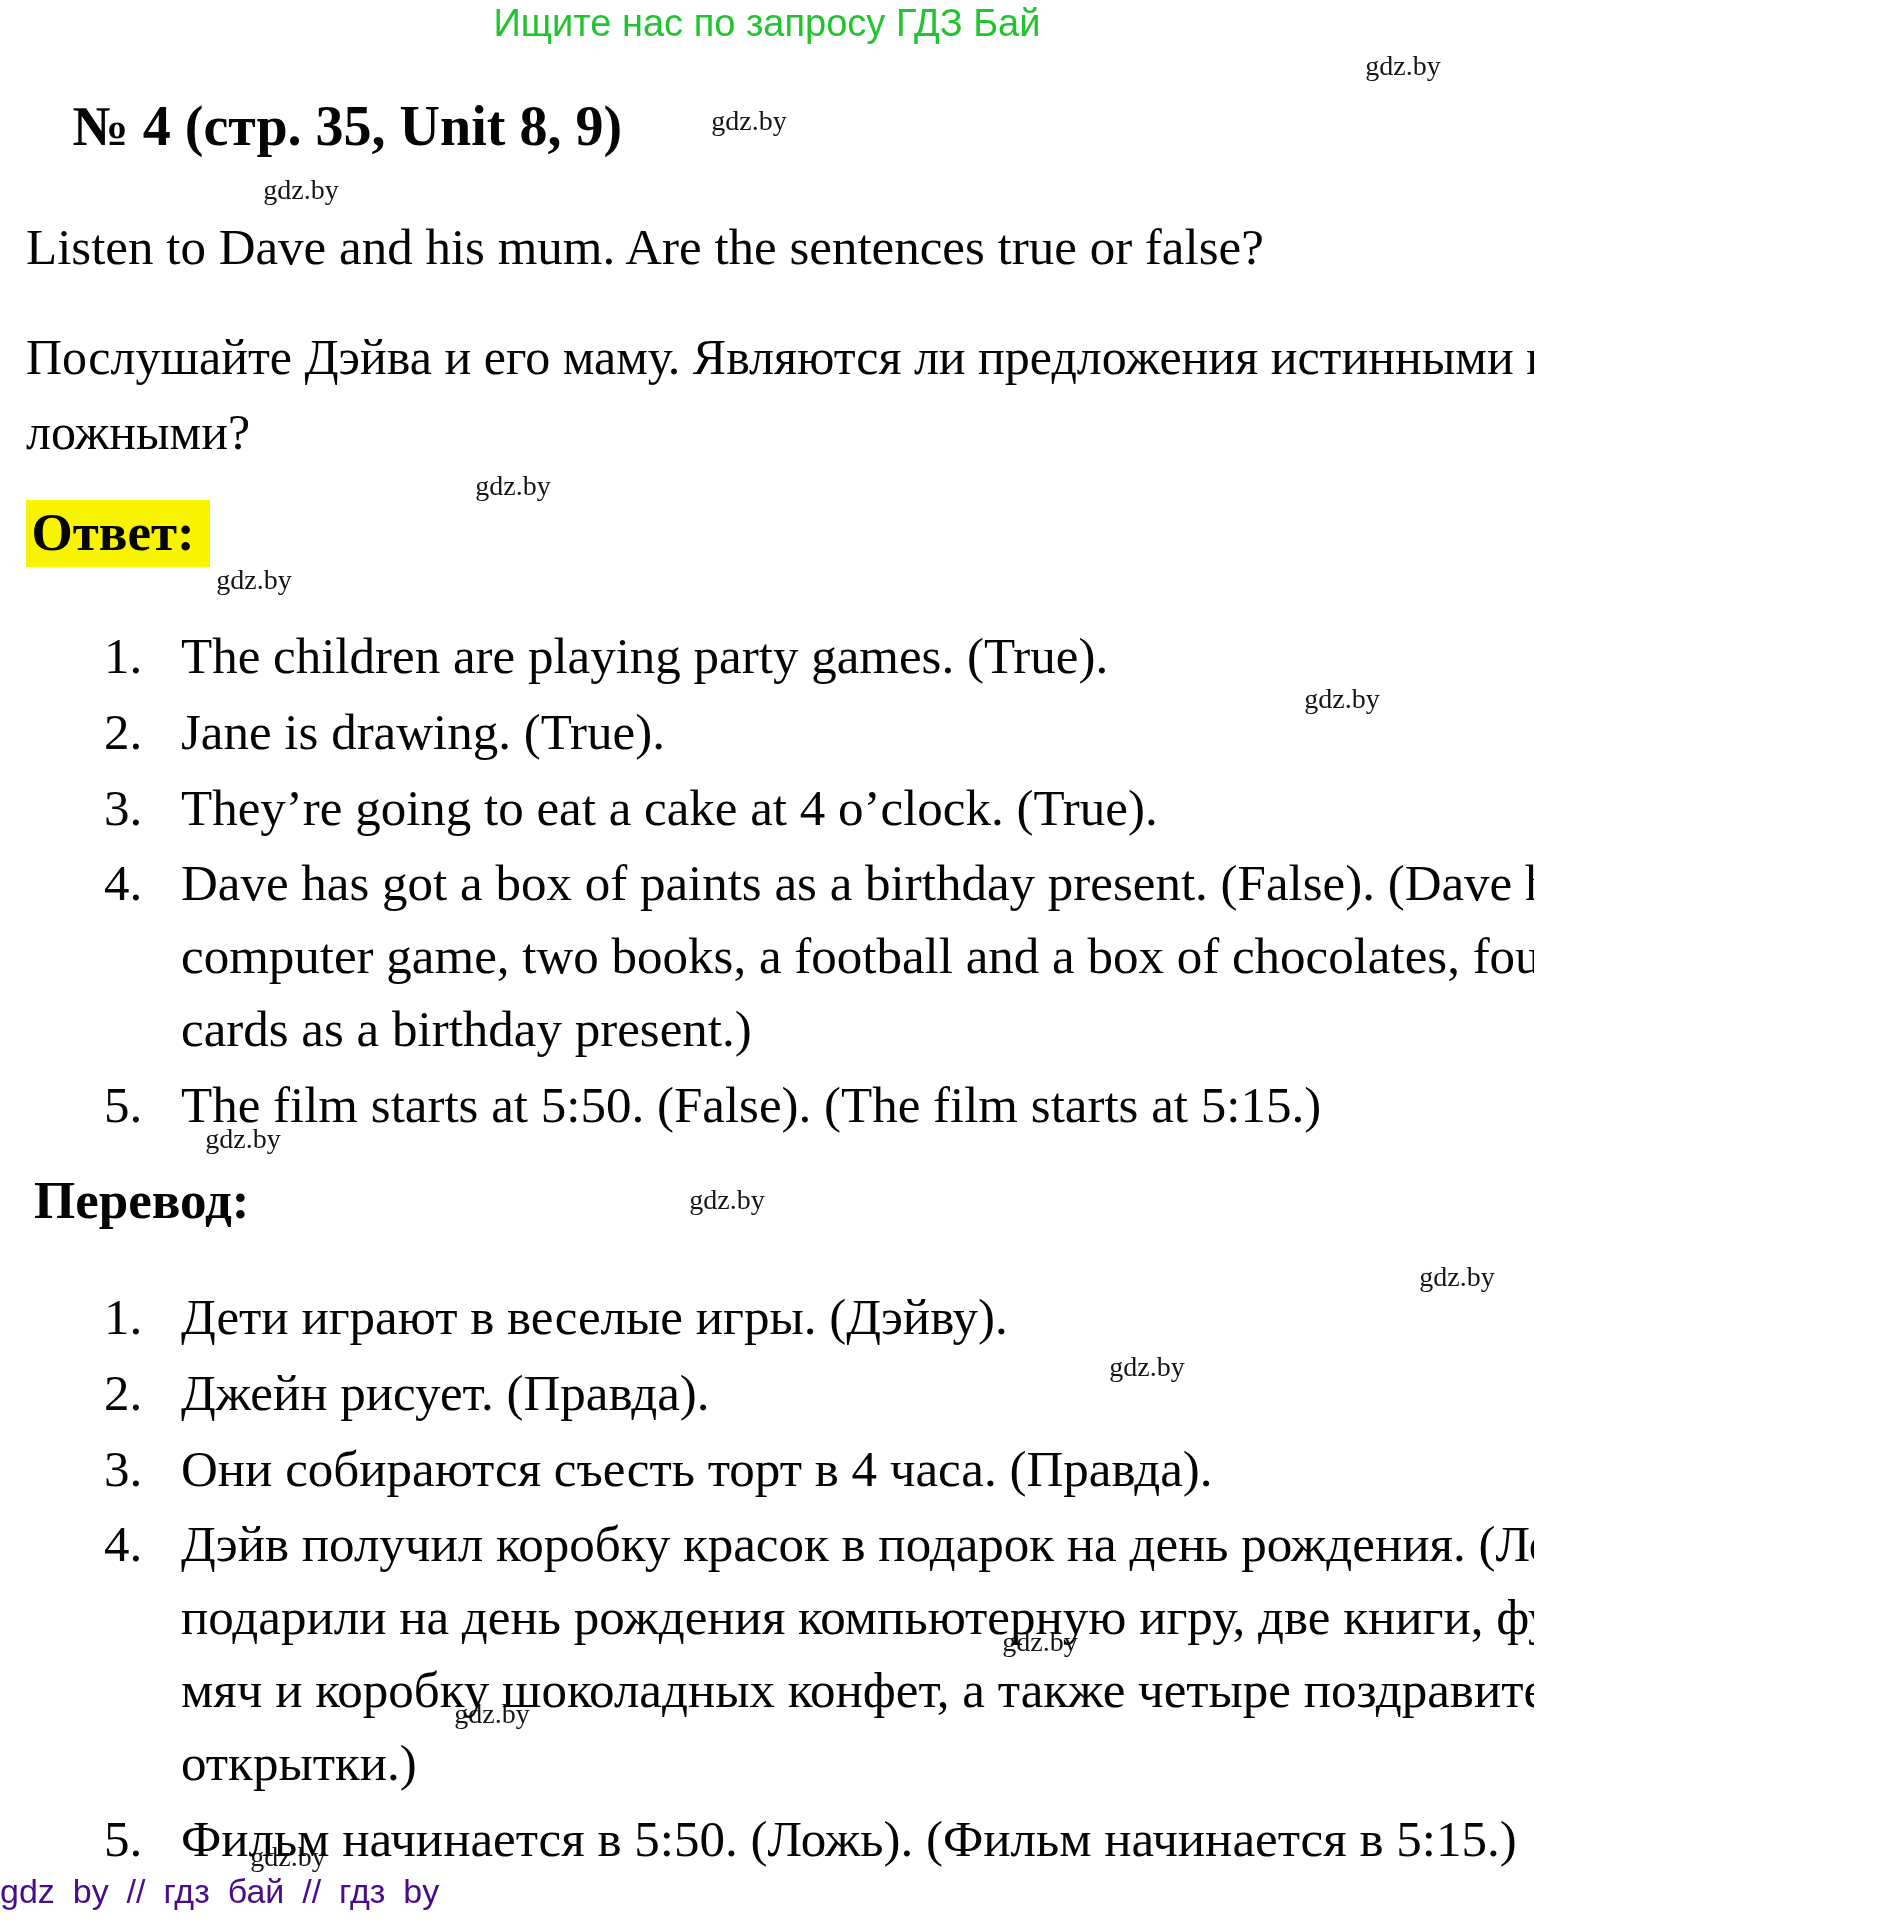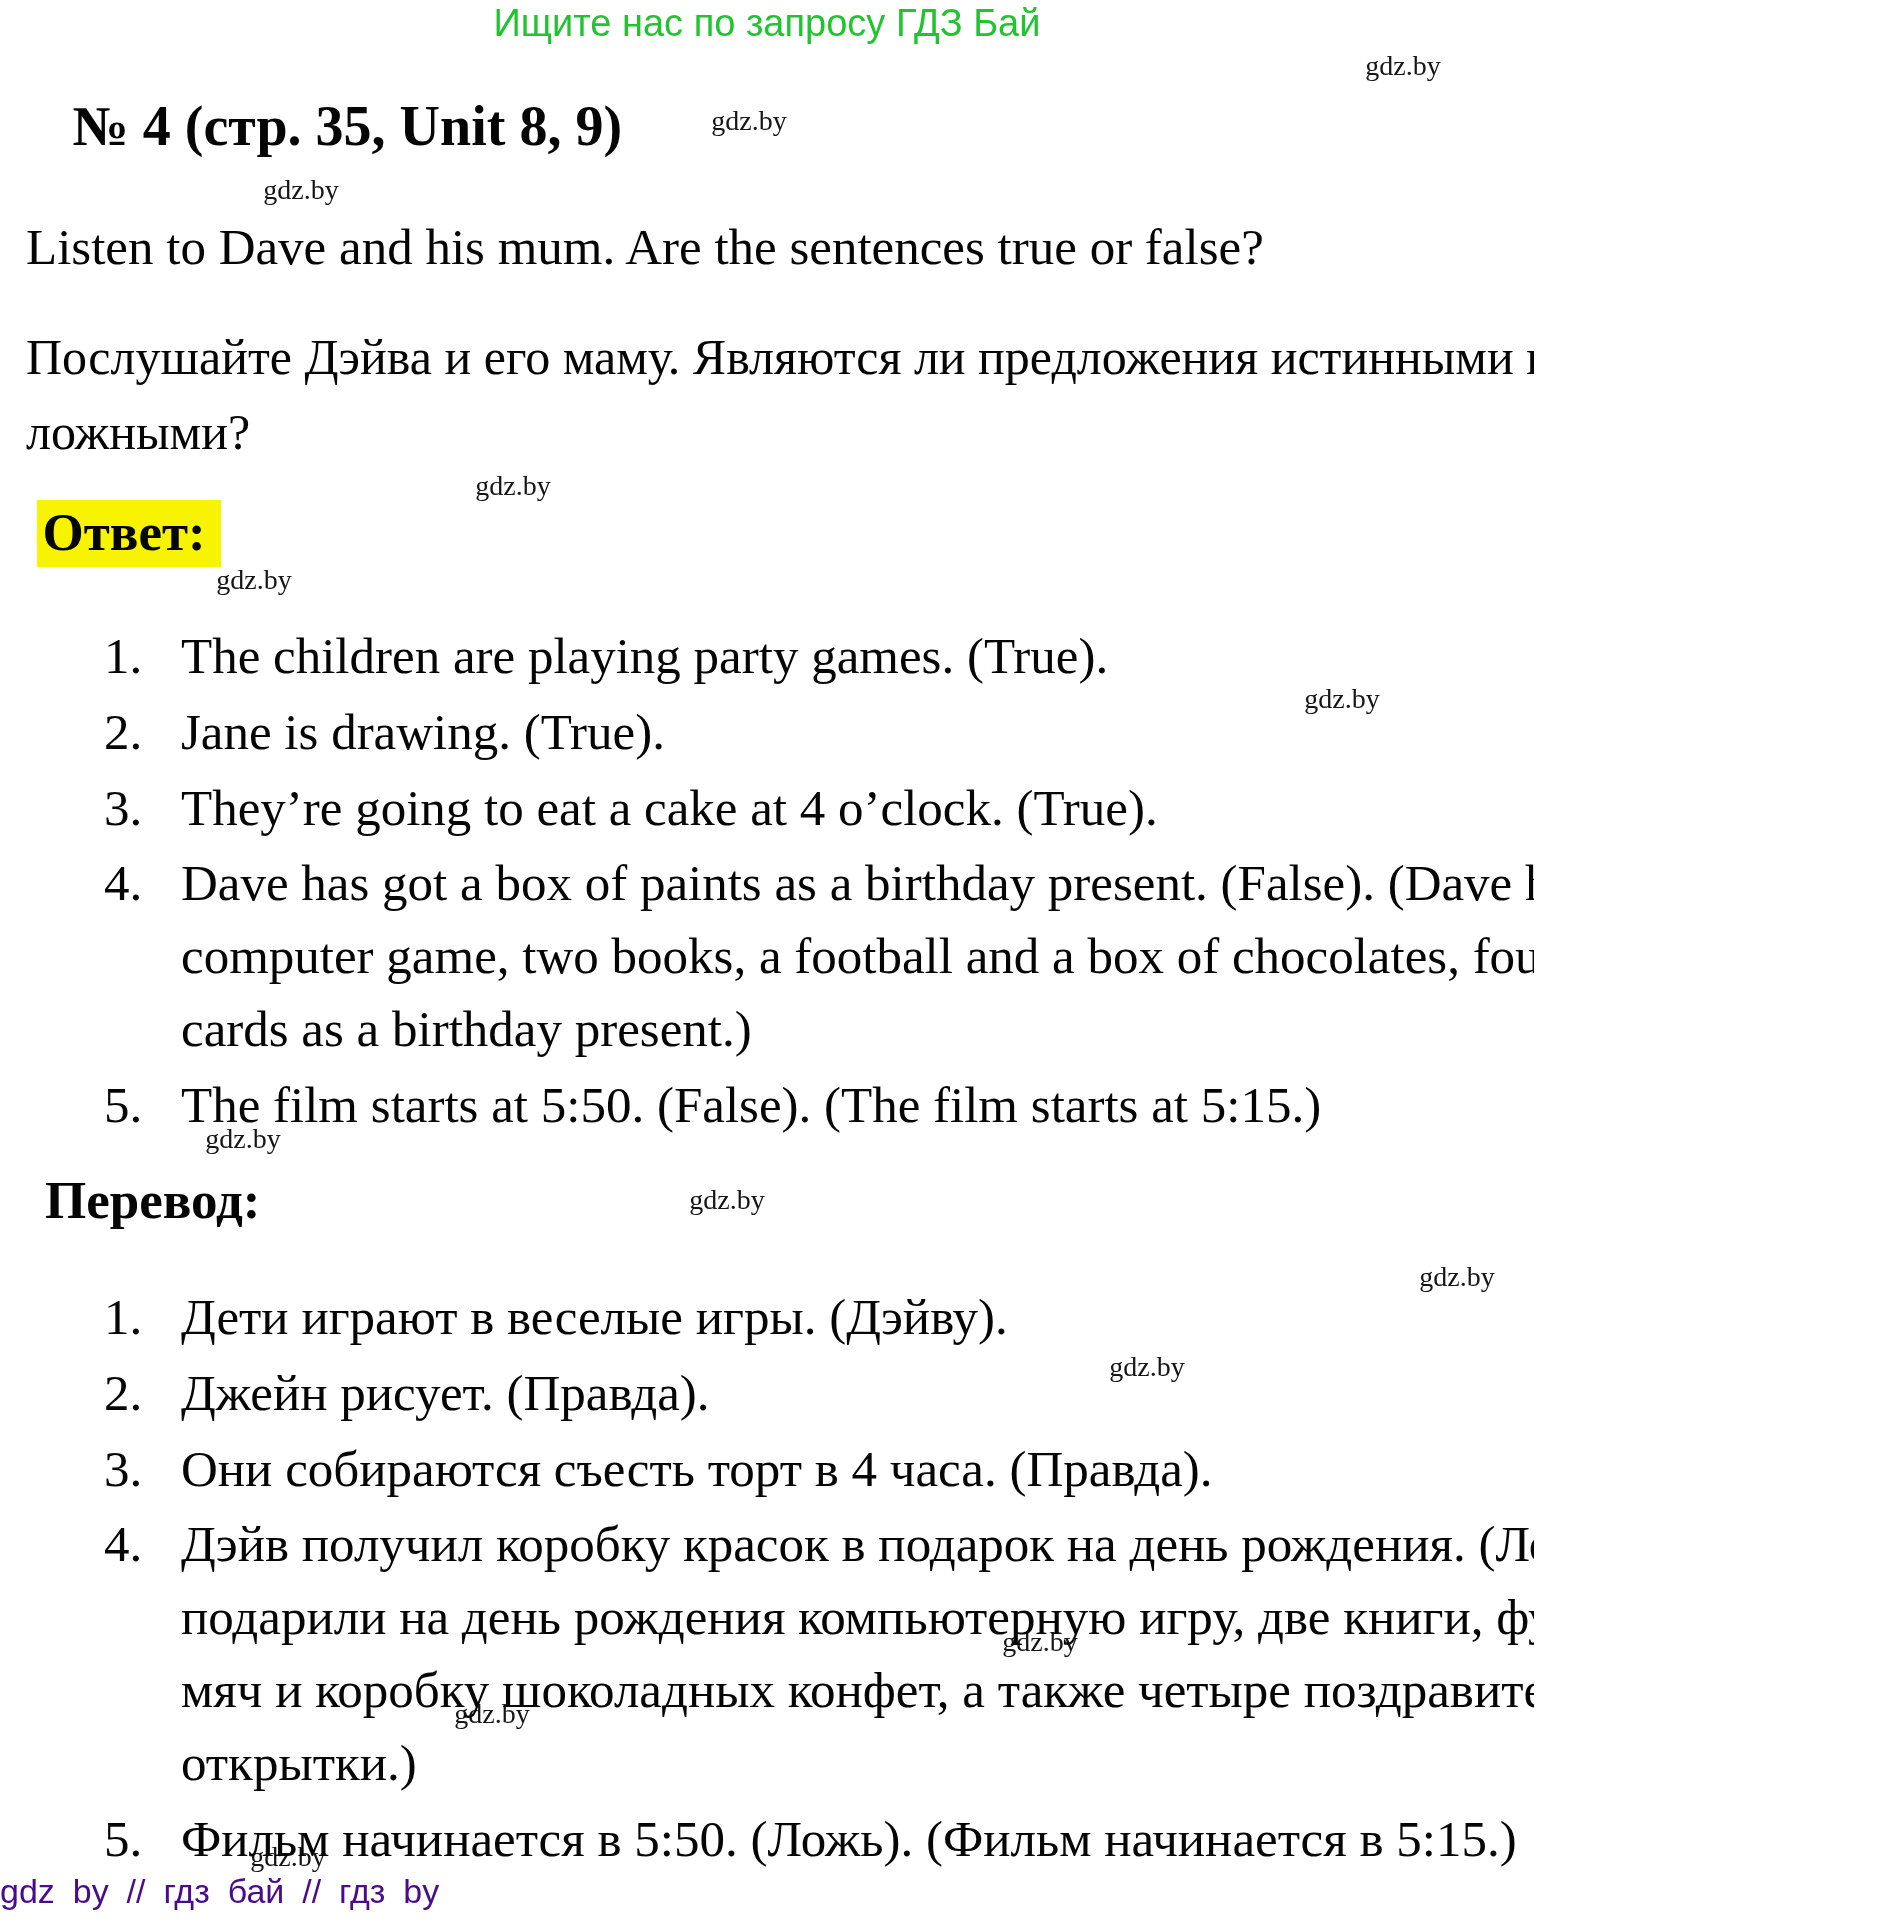--- a/index.html
+++ b/index.html
@@ -40,21 +40,20 @@
   }
   .instruction-ru{
     position:absolute;left:26px;top:320px;
     width:1798px;
     font-size:50px;line-height:75px;
   }
   .section-label{
     position:absolute;
     font-size:53px;font-weight:bold;
     line-height:60px;
-    margin-left:11px;
   }
   .answer-label{
     left:26px;top:500px;
     background:var(--highlight_yellow,#f8f400);
     padding:1.9px 15px 4.7px 5.6px;
   }
   .translation-label{
     left:34px;top:1170px;
   }
   ol.answers{

